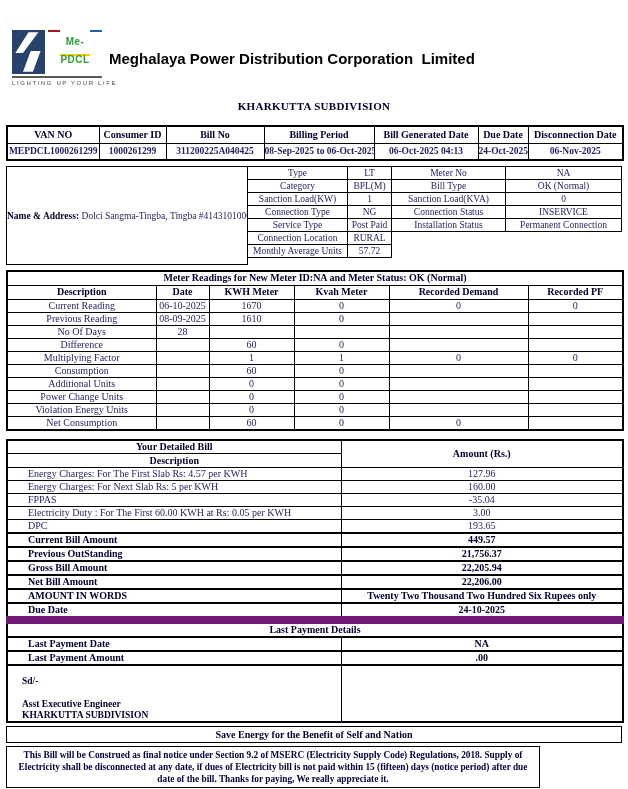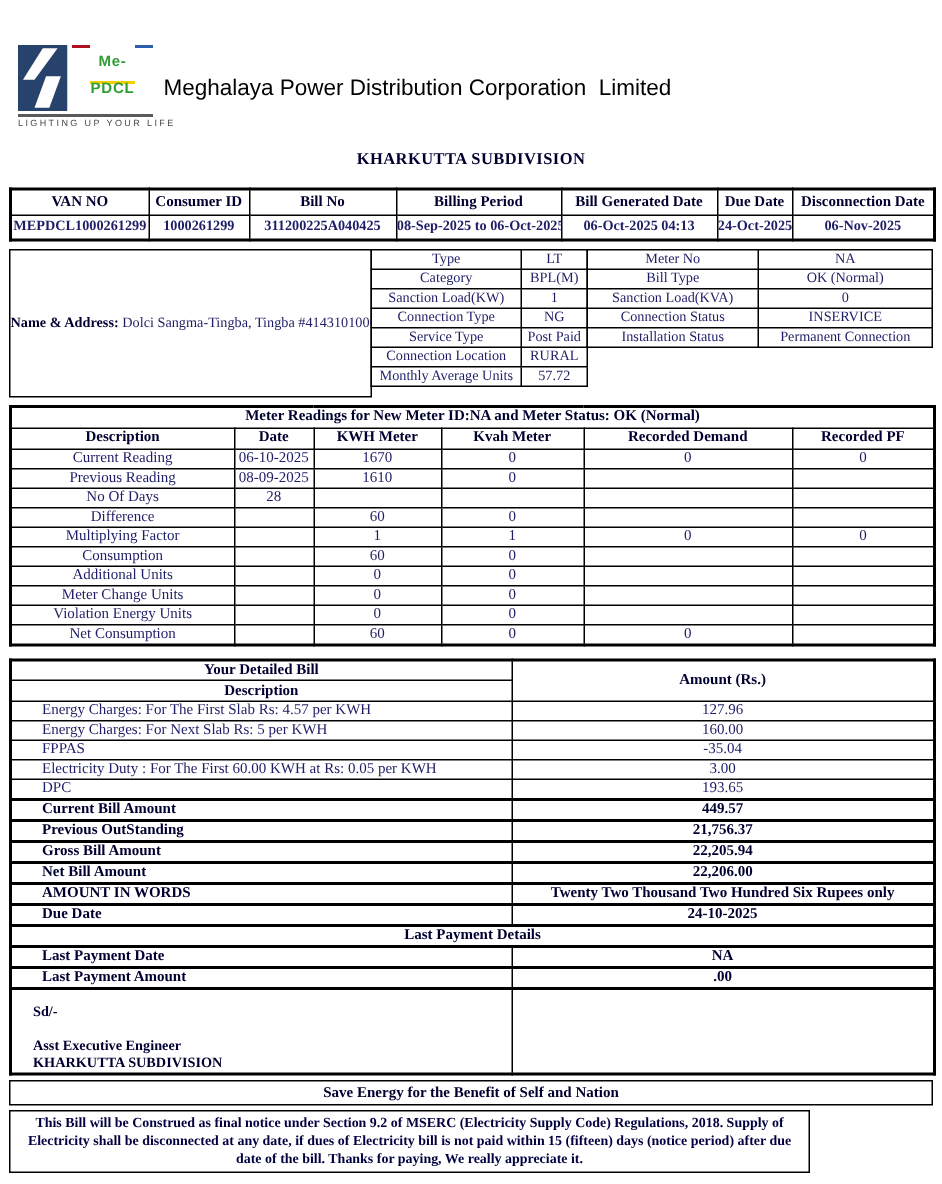--- a/index.html
+++ b/index.html
@@ -13,21 +13,21 @@
   .logo-top{display:flex;align-items:stretch}
   .logo-sq{width:33px;height:44px;flex:0 0 33px}
   .brand-col{flex:1;display:flex;justify-content:center;margin-left:3px}
   .line-red{height:2px;background:#b01020;width:100%}
   .brand-wrap{position:relative;text-align:center;padding:1px 0}
   .brand-wrap .strike{position:absolute;left:0;right:0;top:55%;height:2px;background:#f2cf00}
   .brand-txt{position:relative;font-family:"Liberation Sans",sans-serif;font-weight:bold;font-size:10px;color:#2f9e33;letter-spacing:.5px}
   .line-blue{height:2px;background:#2b5fae;width:100%}
   .line-dark{height:2px;background:#5a5a5a;width:100%;margin-top:2px}
   .tagline{font-family:"Liberation Sans",sans-serif;font-size:6px;letter-spacing:1.6px;color:#4a4a4a;margin-top:2px;white-space:nowrap}
-  .company{font-family:"Liberation Sans",sans-serif;font-weight:normal;font-size:15px;color:#000;margin-left:7px;white-space:pre}
+  .company{font-family:"Liberation Sans",sans-serif;font-weight:bold;font-size:15px;color:#000;margin-left:7px;white-space:pre}
   .subdiv{text-align:center;font-weight:bold;font-size:11px;color:#000030;margin-top:14px;letter-spacing:.3px}
 
   
   table{border-collapse:collapse;table-layout:fixed;width:616px;font-size:10px}
   td,th{border:1px solid #000;overflow:hidden;white-space:nowrap;text-align:center;padding:0;height:13px;line-height:12px;font-weight:normal}
   .outer2{border:2px solid #000}
 
   
   .acct{margin-top:13px}
   .acct th{font-weight:bold;color:#000030;height:17px;line-height:16px}
@@ -46,21 +46,21 @@
   .meter .ttl{font-weight:bold;color:#000030;height:14px}
   .meter th{font-weight:bold;color:#000030;height:14px}
   .meter td{height:13px}
 
   
   .bill{margin-top:8px}
   .bill th{font-weight:bold;color:#000030;height:14px}
   .bill td{height:13px}
   .bill td.desc{text-align:left;padding-left:20px}
   .bill tr.b td{font-weight:bold;color:#000030;border-top:2px solid #000;border-bottom:2px solid #000}
-  .bill tr.sect td{font-weight:bold;color:#000030;border-top:2px solid #701a75}
+  .bill tr.sect td{font-weight:bold;color:#000030;border-top:8px solid #701a75}
   .bill .sig-cell{height:56px;vertical-align:top;text-align:left;border-top:2px solid #000}
   .sig-block{padding:10px 0 0 14px;font-weight:bold;color:#000030;font-size:9.5px;line-height:11px;white-space:normal}
   .sig-block .sd{margin-bottom:12px}
 
   
   .slogan-box{width:616px;border:1px solid #000;margin-top:3px;text-align:center;font-weight:bold;color:#000030;font-size:10px;padding:2px 0}
   .notice-box{width:534px;border:1px solid #000;margin-top:3px;text-align:center;font-weight:bold;color:#000040;font-size:9.3px;line-height:12px;padding:2px 6px;white-space:normal}
 </style>
 </head>
 <body>
@@ -265,21 +265,21 @@
         </tr>
     <tr>
           <td>Additional Units</td>
           <td></td>
           <td>0</td>
           <td>0</td>
           <td></td>
           <td></td>
         </tr>
     <tr>
-          <td>Meter Change Units</td>
+          <td>Power Change Units</td>
           <td></td>
           <td>0</td>
           <td>0</td>
           <td></td>
           <td></td>
         </tr>
     <tr>
           <td>Violation Energy Units</td>
           <td></td>
           <td>0</td>

